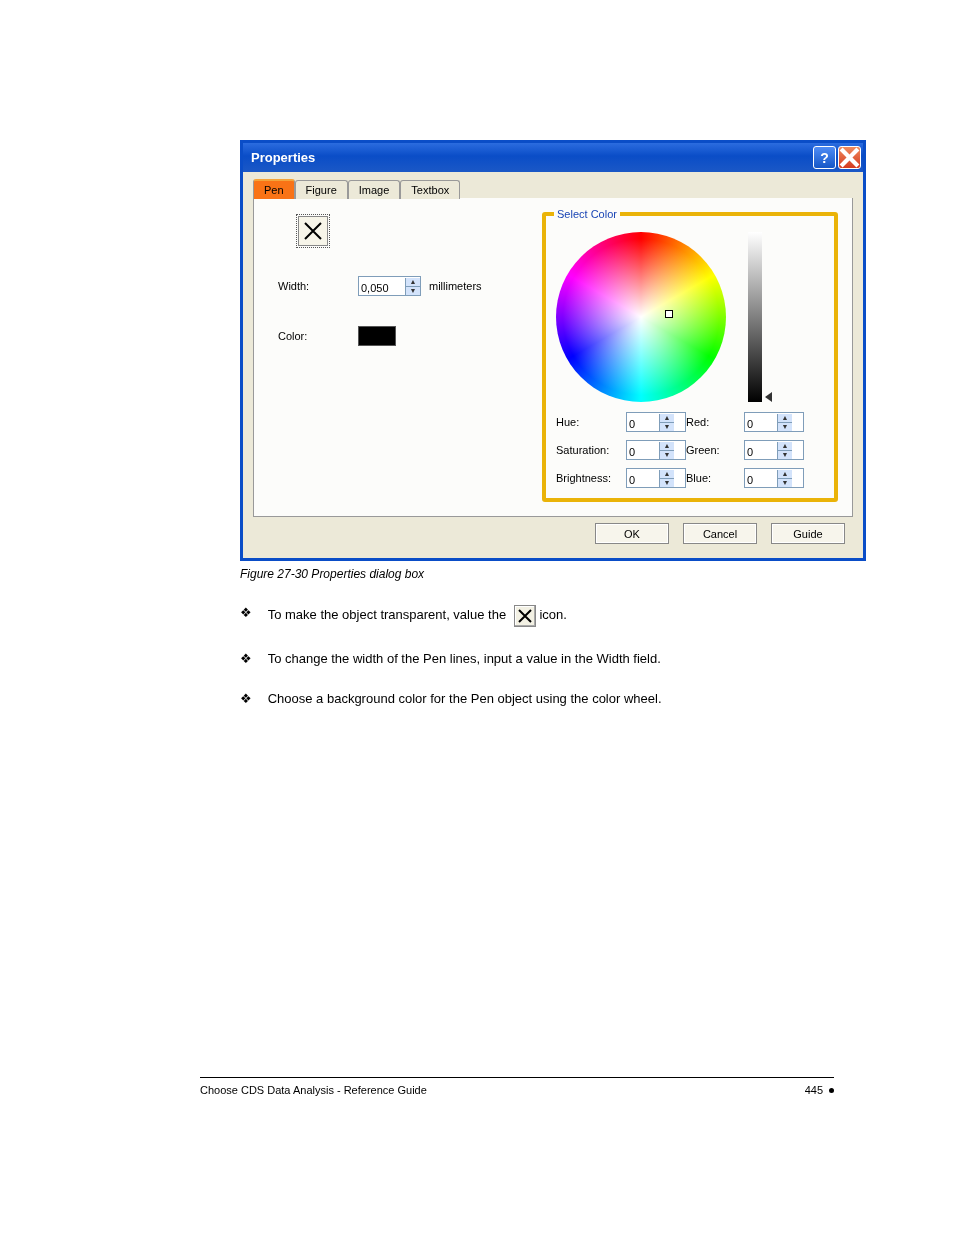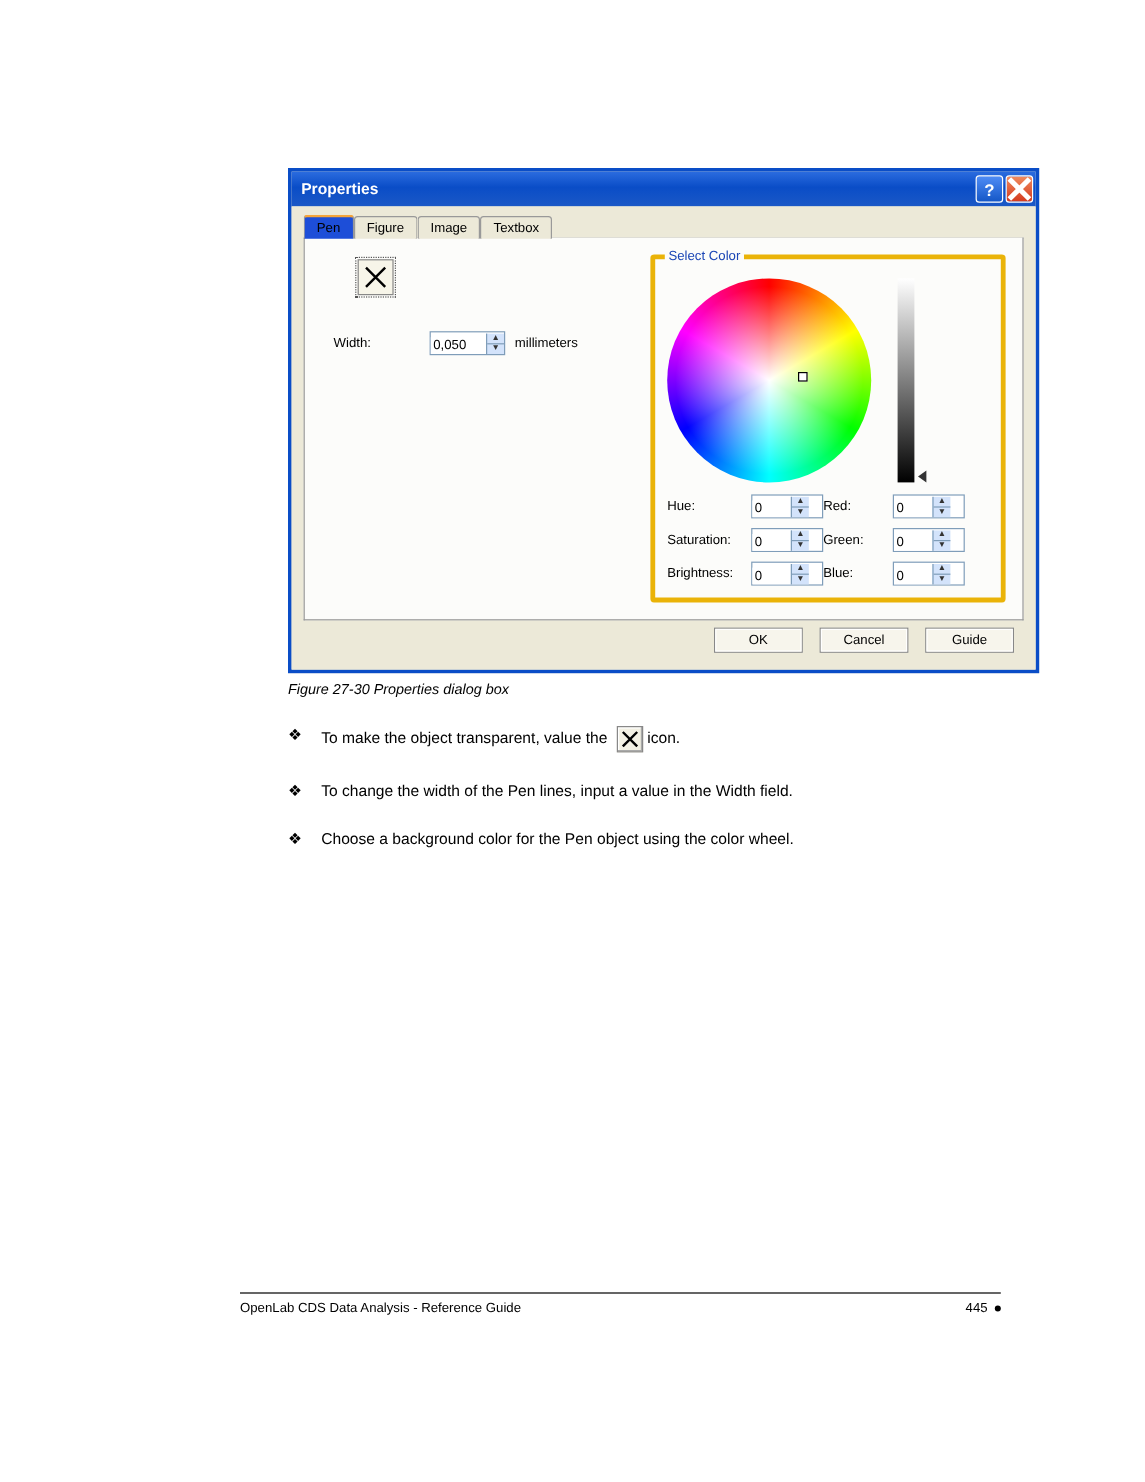--- a/index.html
+++ b/index.html
@@ -70,21 +70,21 @@
     padding: 3px 10px;
     background: #ece9d8;
     font-size: 11px;
     margin-right: 0px;
     border-radius: 3px 3px 0 0;
     position: relative;
     top: 1px;
   }
   .tab.active {
     border-top: 2px solid #f4a43a;
-    background: #1d4ed8;
+    background: #f97316;
     z-index: 2;
   }
   .tab-panel {
     border: 1px solid #999;
     border-top: none;
     background: #fcfcfa;
     padding: 14px 14px 14px 14px;
     display: flex;
     gap: 14px;
   }
@@ -323,20 +323,24 @@
               <span class="lbl">Width:</span>
               <span class="spin-box">
                 <input value="0,050" style="">
                 <span class="spin-arrows">
                     <div>▲</div>
                     <div>▼</div>
                   </span>
               </span>
               <span class="unit-lbl">millimeters</span>
             </div>
+            <div class="row-field">
+              <span class="lbl">Color:</span>
+              <span class="color-swatch"></span>
+            </div>
           </div>
 
           <div class="groupbox">
             <span class="groupbox-legend">Select Color</span>
             <div class="color-picker-row">
               <div style="position:relative">
                 <div class="hue-wheel"></div>
                 <div class="wheel-marker"></div>
               </div>
               <div style="position:relative">
@@ -427,19 +431,19 @@
       <span>To change the width of the Pen lines, input a value in the Width field.</span>
     </li>
     <li>
       <span class="diamond">❖</span>
       <span>Choose a background color for the Pen object using the color wheel.</span>
     </li>
   </ul>
 
   <div class="footer-rule"></div>
   <div class="footer">
-    <span>OpenLab CDS Data Analysis - Reference Guide</span>
+    <span>Choose CDS Data Analysis - Reference Guide</span>
     <span class="sp"></span>
     <span>445</span>
     <span class="pg-bullet"></span>
   </div>
 
 </div>
 
 </body></html>

